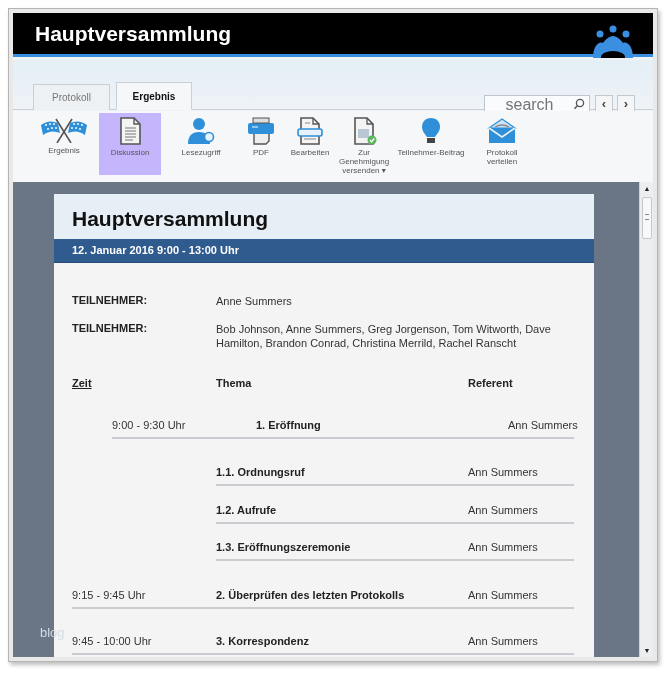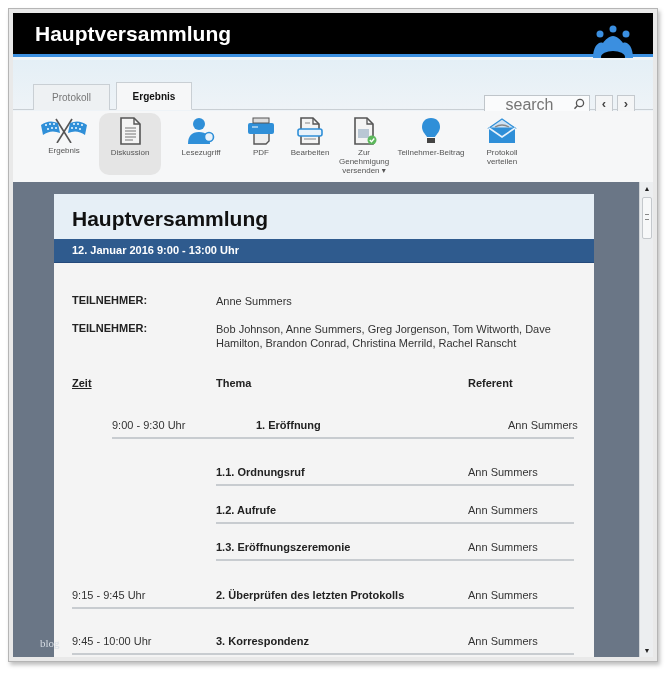--- a/index.html
+++ b/index.html
@@ -52,21 +52,21 @@
 
   
   .toolbar {
     position: absolute; left: 0; top: 98px; right: 0; height: 86px; background: #f6f7f8;
     border-bottom: 1px solid #b8bcc0;
   }
   .tool {
     position: absolute; top: 2px; height: 62px; text-align: center; font-size: 8px; color: #555; line-height: 9px;
   }
   .tool svg { display: block; margin: 4px auto 3px; }
-  .tool.selected { background: #e5e5e5; border-radius: 10px; }
+  .tool.selected { background: #c4b5fd; }
   .tool-label { display: block; }
 
   
   .content {
     position: absolute; left: 0; top: 169px; right: 0; bottom: 0; background: #6a7686;
   }
   .scrollbar {
     position: absolute; right: 0; top: 0; width: 14px; bottom: 0; background: #eceef0; border-left: 1px solid #cfd3d7;
   }
   .scroll-up, .scroll-down { position: absolute; left: 0; width: 14px; height: 13px; font-size: 7px; text-align: center; color: #222; line-height: 13px; }
@@ -85,21 +85,21 @@
   .info-label { position: absolute; left: 0; font-weight: bold; width: 140px; }
   .info-value { position: absolute; left: 144px; width: 370px; line-height: 14px; color: #333; }
 
   .th { position: absolute; font-size: 11px; font-weight: bold; color: #222; }
   .row { position: absolute; left: 0; right: 0; height: 20px; font-size: 11px; color: #333; }
   .row .zeit { position: absolute; left: 18px; }
   .row .thema { position: absolute; left: 162px; font-weight: bold; color: #222; }
   .row .ref { position: absolute; left: 414px; }
   .row .line { position: absolute; height: 2px; background: #c8ccd0; top: 18px; right: 20px; }
 
-  .watermark { position: absolute; left: 27px; top: 455px; color: #d6dce4; font-size: 11px; font-family: Liberation Serif, serif; }
+  .watermark { position: absolute; left: 27px; top: 443px; color: #d6dce4; font-size: 13px; }
 </style>
 </head>
 <body>
 
 <div class="frame">
  <div class="window">
 
   <div class="titlebar">
     <div class="title">Hauptversammlung</div>
     <svg class="logo" viewBox="0 0 48 34">

